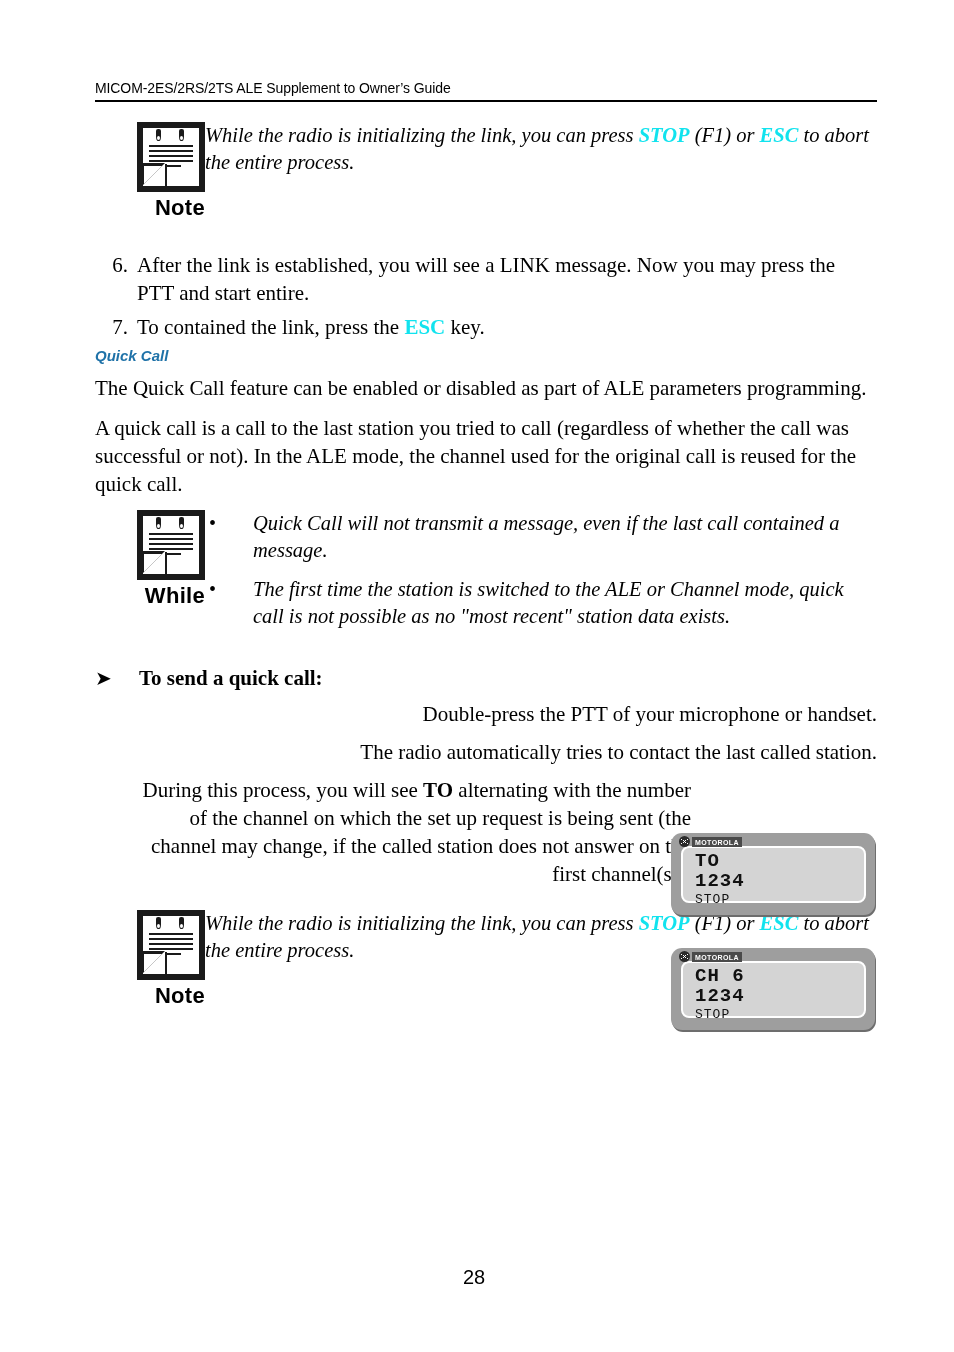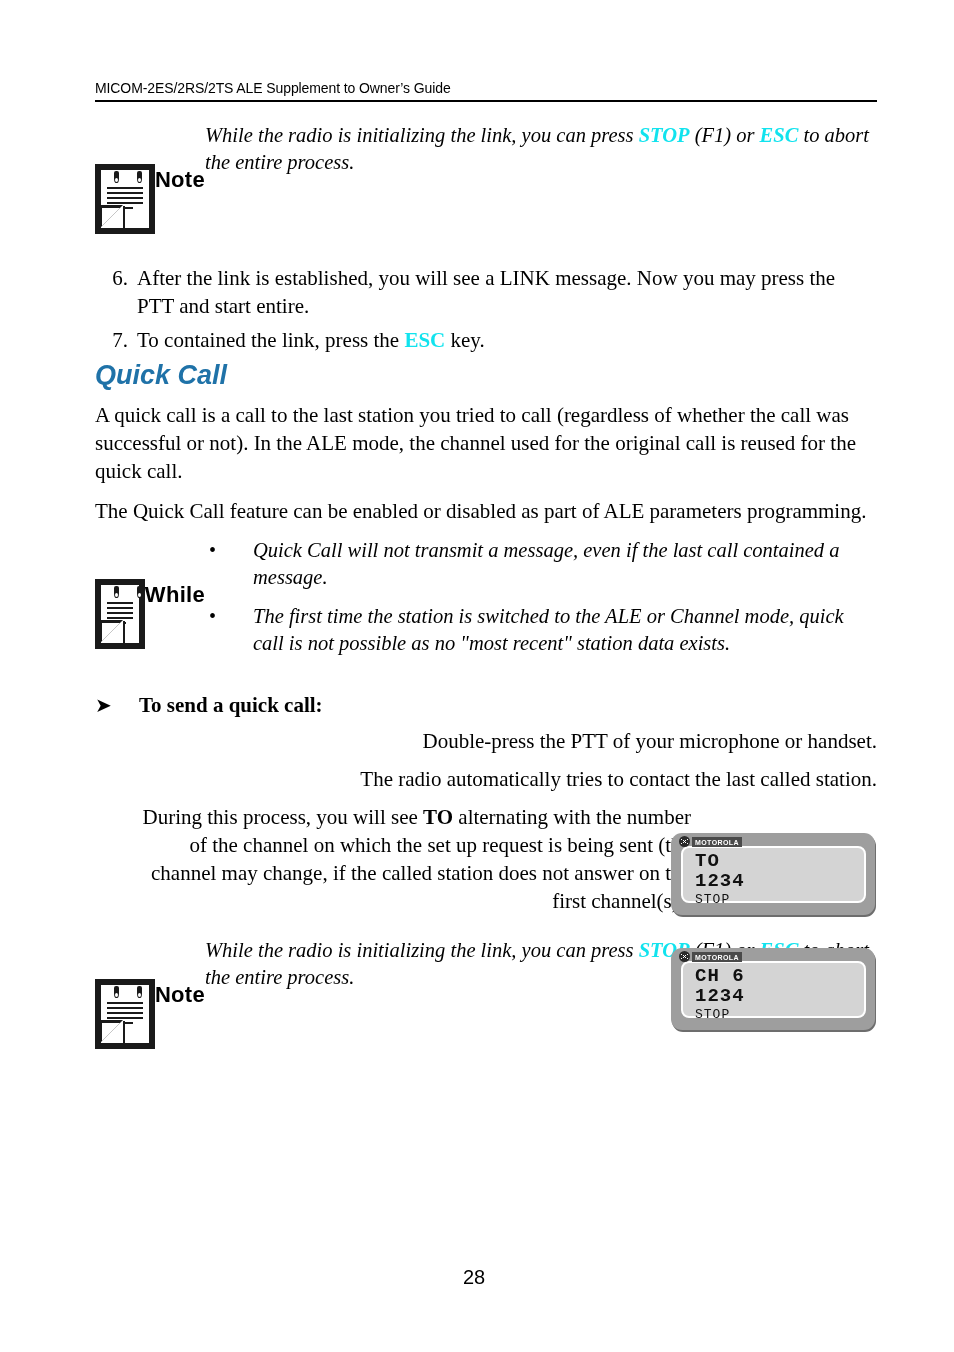--- a/index.html
+++ b/index.html
@@ -50,24 +50,23 @@
   }
 
   
   .note-block {
     display: flex;
     align-items: flex-start;
   }
   .note-gutter {
     flex: 0 0 auto;
     display: flex;
-    flex-direction: row;
-    align-items: flex-start;
+    flex-direction: column;
+    align-items: flex-end;
     width: 110px;
-    margin-top: 42px;
   }
   .note-label {
     font-family: "Liberation Sans", sans-serif;
     font-weight: bold;
     font-size: 22px;
     letter-spacing: 0.3px;
     margin-top: 3px;
     color: #000;
   }
   .note-body {
@@ -170,21 +169,21 @@
     padding-right: 9px;
     box-sizing: border-box;
   }
   .numlist .txt { flex: 1 1 auto; }
 
   
   .h2 {
     font-family: "Liberation Sans", sans-serif;
     font-style: italic;
     font-weight: bold;
-    font-size: 27px;
+    font-size: 15px;
     margin-bottom: 10px;
   }
 
   .para {
     font-size: 21px;
     line-height: 28px;
     margin-bottom: 12px;
   }
 
   
@@ -389,22 +388,22 @@
         <div class="txt">After the link is established, you will see a LINK message. Now you may press the PTT and start entire.</div>
       </div>
       <div class="li">
         <div class="num">7.</div>
         <div class="txt"><span>To contained the link, press the </span><span class="key-up">ESC</span><span> key.</span></div>
       </div>
     </div>
 
     <div class="h2" style="color:#1f72a8;">Quick Call</div>
 
+    <div class="para">The Quick Call feature can be enabled or disabled as part of ALE parameters programming.</div>
     <div class="para">A quick call is a call to the last station you tried to call (regardless of whether the call was successful or not). In the ALE mode, the channel used for the original call is reused for the quick call.</div>
-    <div class="para">The Quick Call feature can be enabled or disabled as part of ALE parameters programming.</div>
 
     <div class="note-block" style="margin-top:6px;">
       <div class="note-gutter">
         <div class="notepad">
           <div class="sheet">
             <span class="ring r1"></span>
             <span class="ring r2"></span>
             <div class="lines">
               <i></i>
                 <i></i>

